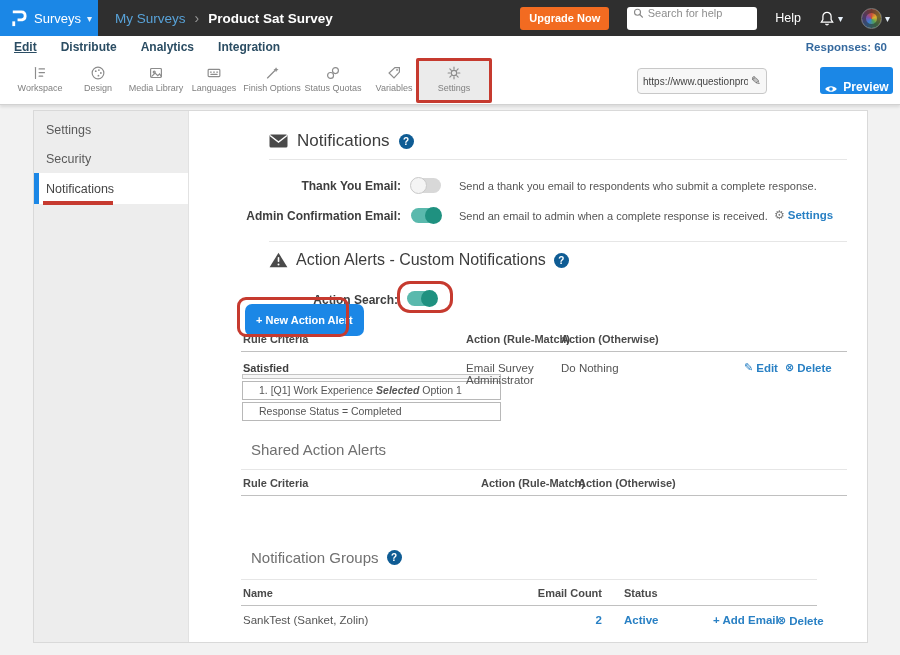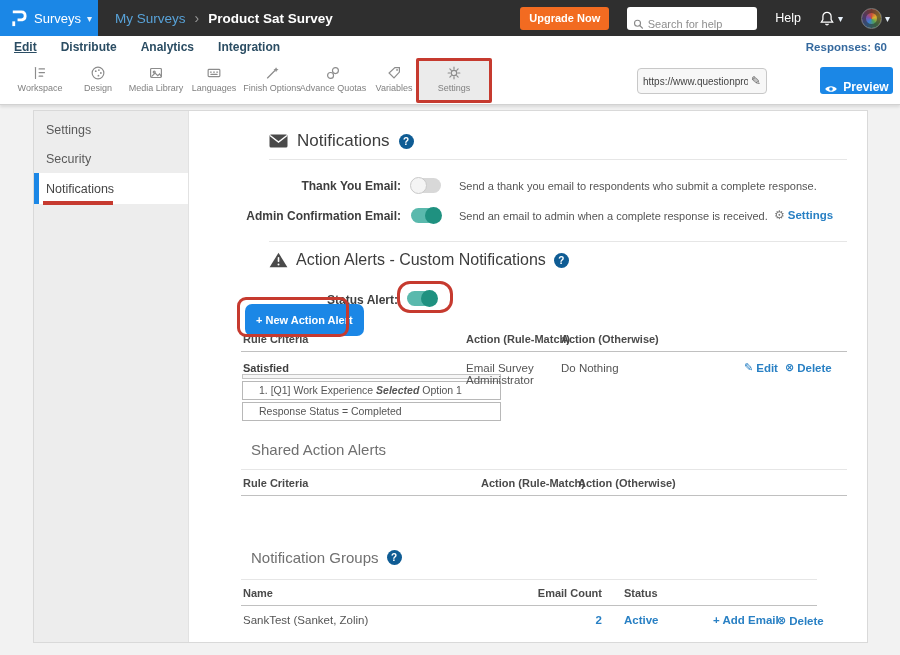--- a/index.html
+++ b/index.html
@@ -19,21 +19,21 @@
   .caret { color:#e8f2fb; font-size:10px; }
   .crumbs { display:flex; align-items:center; gap:9px; margin-left:17px; font-size:13.5px; }
   .crumb-link { color:#58a2d8; cursor:pointer; }
   .crumb-sep { color:#9a9a9a; font-size:14px; }
   .crumb-current { color:#fff; font-weight:bold; }
   .top-right { margin-left:auto; display:flex; align-items:center; gap:18px; padding-right:10px; }
   .upgrade { height:23px; padding:0 9px; background:var(--orange,#f26b21); border:none;
     border-radius:3px; color:#fff; font-weight:bold; font-size:11px; cursor:pointer;
     font-family:inherit; }
   .searchbox { width:130px; height:23px; background:#fff; border-radius:3px;
-    display:flex; align-items:flex-end; gap:4px; padding:0 6px; }
+    display:flex; align-items:flex-start; gap:4px; padding:0 6px; }
   .searchbox input { border:none; outline:none; width:100%; font-size:11px;
     font-family:inherit; color:#444; background:transparent; }
   .searchbox input::placeholder { color:#8e8e8e; }
   .helplink { color:#fff; font-size:12.5px; cursor:pointer; }
   .bell-wrap, .avatar-wrap { display:flex; align-items:center; gap:3px; cursor:pointer; }
   .avatar { width:21px; height:21px; border-radius:50%; border:1px solid #777;
     background:conic-gradient(#c94f3d,#e0b02c,#4f9e58,#3c7fd0,#7e4fa8,#c94f3d);
     box-shadow:inset 0 0 0 4px rgba(40,40,40,.55); }
   
   .tabbar { position:absolute; left:0; top:36px; width:900px; height:22px; background:#fff;
@@ -204,21 +204,21 @@
         <line x1="5" y1="15.5" x2="13" y2="7.5" stroke="#8c8c8c" stroke-width="1.4" stroke-linecap="round"></line>
         <path d="M14.5 3.5 l0.9 1.9 1.9 0.9 -1.9 0.9 -0.9 1.9 -0.9 -1.9 -1.9 -0.9 1.9 -0.9 z" fill="#8c8c8c"></path>
       </svg>
       <div class="tlabel">Finish Options</div>
     </div>
     <div class="tool" style="left:298px">
       <svg width="18" height="18" viewBox="0 0 20 20">
         <circle cx="7.3" cy="12.7" r="3.3" fill="none" stroke="#8c8c8c" stroke-width="1.3"></circle>
         <circle cx="12.7" cy="7.3" r="3.3" fill="none" stroke="#8c8c8c" stroke-width="1.3"></circle>
       </svg>
-      <div class="tlabel">Advance Quotas</div>
+      <div class="tlabel">Status Quotas</div>
     </div>
     <div class="tool" style="left:359px">
       <svg width="18" height="18" viewBox="0 0 20 20">
         <path d="M11 4 H16 V9 L10 15.5 L4.5 10 Z" fill="none" stroke="#8c8c8c" stroke-width="1.3"></path>
         <circle cx="13.4" cy="6.6" r="1" fill="#8c8c8c"></circle>
       </svg>
       <div class="tlabel">Variables</div>
     </div>
     <div class="tool selected" style="left:419px">
       <svg width="18" height="18" viewBox="0 0 20 20">
@@ -292,21 +292,21 @@
       <div class="h2" style="left:80px;top:140px">
         <svg width="19" height="16" viewBox="0 0 19 16">
           <path d="M9.5 0.8 L18.4 15.2 H0.6 Z" fill="#4a4a4a"></path>
           <rect x="8.7" y="5" width="1.6" height="5" rx="0.8" fill="#fff"></rect>
           <circle cx="9.5" cy="12.4" r="1" fill="#fff"></circle>
         </svg>
         <span>Action Alerts - Custom Notifications</span>
         <span class="help-badge">?</span>
       </div>
 
-      <div class="rlabel2" style="left:0;top:182px">Status Alert:</div>
+      <div class="rlabel2" style="left:0;top:182px">Action Search:</div>
       <div class="toggle on" style="left:218px;top:180px">
           <div class="knob"></div>
         </div>
       <div class="anno-box" style="left:208px;top:170px;width:56px;height:32px;border-radius:13px"></div>
 
       <button class="blue-btn" style="left:56px;top:193px;height:26px">+ New Action Alert</button>
       <div class="anno-box" style="left:48px;top:186px;width:112px;height:40px;border-radius:9px"></div>
 
       <div class="th" style="left:54px;top:222px">Rule Criteria</div>
       <div class="th" style="left:277px;top:222px">Action (Rule-Match)</div>

